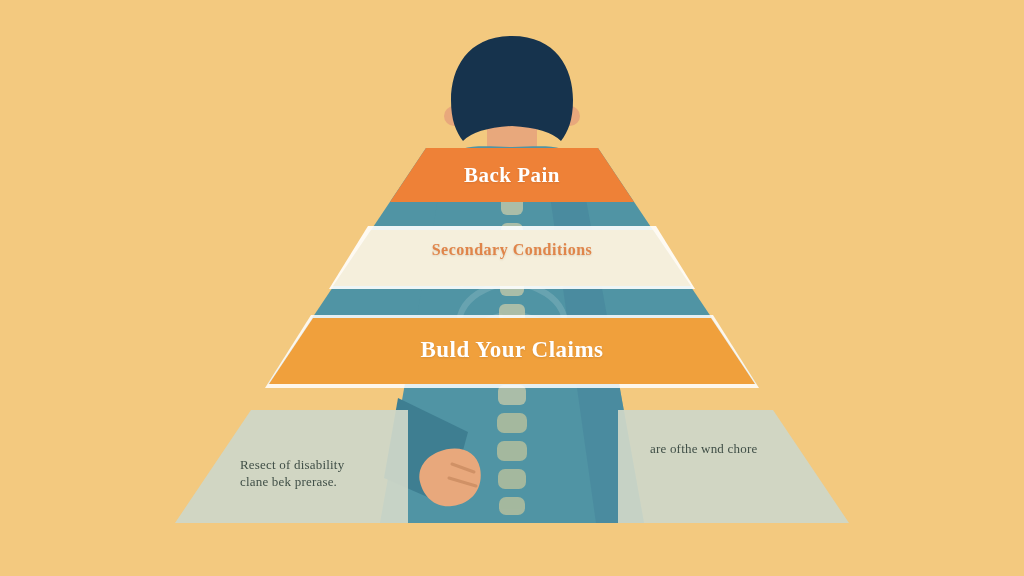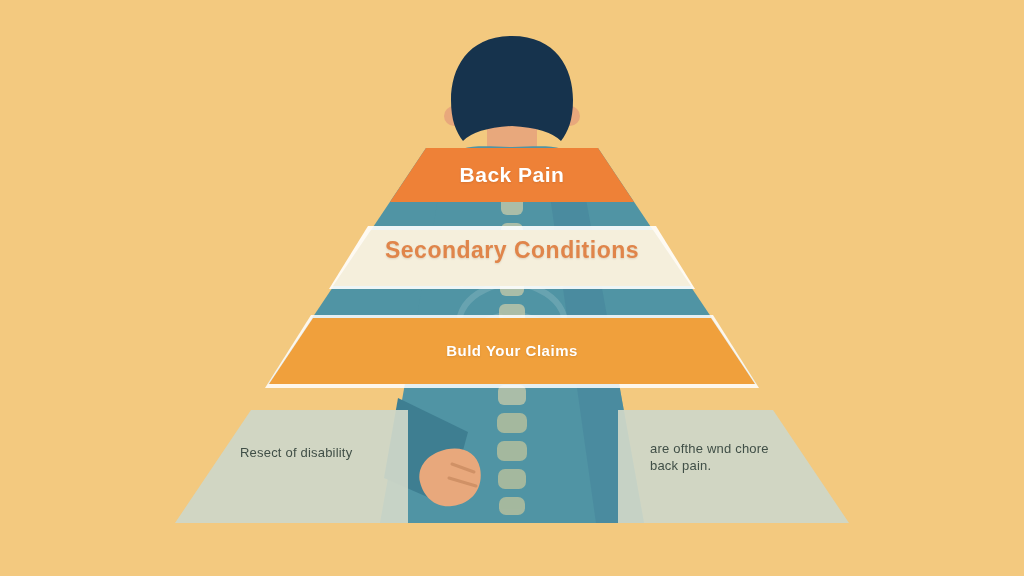--- a/index.html
+++ b/index.html
@@ -1,45 +1,45 @@
 <!DOCTYPE html>
 <html><head>
 <meta charset="utf-8">
 <style>
   html,body { margin:0; padding:0; background:#222; }
   .stage {
     position:relative; width:1024px; height:576px; overflow:hidden;
     background:#f3c97f;
-    font-family:Liberation Sans, sans-serif;
+    font-family:Liberation Serif, serif;
   }
   .layer { position:absolute; inset:0; }
 
   
   .tier-back-pain   { clip-path:polygon(426px 148px, 598px 148px, 634px 202px, 390px 202px); background:#ee8137; }
   .tier2-border     { clip-path:polygon(368px 226px, 656px 226px, 695px 289px, 329px 289px); background:rgba(255,255,255,.9); }
   .tier-secondary   { clip-path:polygon(371px 230px, 653px 230px, 691px 286px, 333px 286px); background:#f5efdc; }
   .tier3-border     { clip-path:polygon(311px 315px, 713px 315px, 759px 388px, 265px 388px); background:rgba(255,255,255,.85); }
   .tier-claims      { clip-path:polygon(313px 318px, 711px 318px, 755px 384px, 269px 384px); background:#f0a03c; }
 
   .panel-left  { clip-path:polygon(251px 410px, 408px 410px, 408px 523px, 175px 523px); background:rgba(206,215,200,.94); }
   .panel-right { clip-path:polygon(618px 410px, 773px 410px, 849px 523px, 618px 523px); background:rgba(206,215,200,.94); }
 
   .tier-label {
     position:absolute; display:flex; align-items:center; justify-content:center;
     font-weight:bold; letter-spacing:.5px; text-shadow:0 1px 2px rgba(90,50,10,.15);
   }
   .label-back-pain { left:390px; top:148px; width:244px; height:54px; font-size:21px; color:#ffffff; }
-  .label-secondary { left:333px; top:230px; width:358px; height:40px; font-size:23px; color:#e0854a; }
-  .label-claims    { left:269px; top:316px; width:486px; height:68px; font-size:15px; color:#ffffff; }
+  .label-secondary { left:333px; top:230px; width:358px; height:40px; font-size:16px; color:#e0854a; }
+  .label-claims    { left:269px; top:316px; width:486px; height:68px; font-size:23px; color:#ffffff; }
 
   .panel-text {
     position:absolute; font-size:13px; line-height:17px; color:#404f47;
     letter-spacing:.2px; font-weight:500;
   }
-  .panel-text-left  { left:240px; top:444px; width:170px; }
+  .panel-text-left  { left:240px; top:456px; width:170px; }
   .panel-text-right { left:650px; top:440px; width:185px; }
 </style>
 </head>
 <body>
 
 <div class="stage">
 
   <svg class="layer" width="1024" height="576" viewBox="0 0 1024 576">
 
     <polygon points="426,148 598,148 756,384 268,384" fill="#5094a4"></polygon>
@@ -98,20 +98,20 @@
 
   <div class="layer tier3-border"></div>
   <div class="layer tier-claims"></div>
   <div class="tier-label label-claims">Buld Your Claims</div>
 
   <div class="layer panel-left"></div>
   <div class="layer panel-right"></div>
 
   <div class="panel-text panel-text-left">
     <div>Resect of disability</div>
+    <div>clane bek prerase.</div>
   </div>
 
   <div class="panel-text panel-text-right">
     <div>are ofthe wnd chore</div>
-    <div>back pain.</div>
   </div>
 
 </div>
 
 </body></html>

